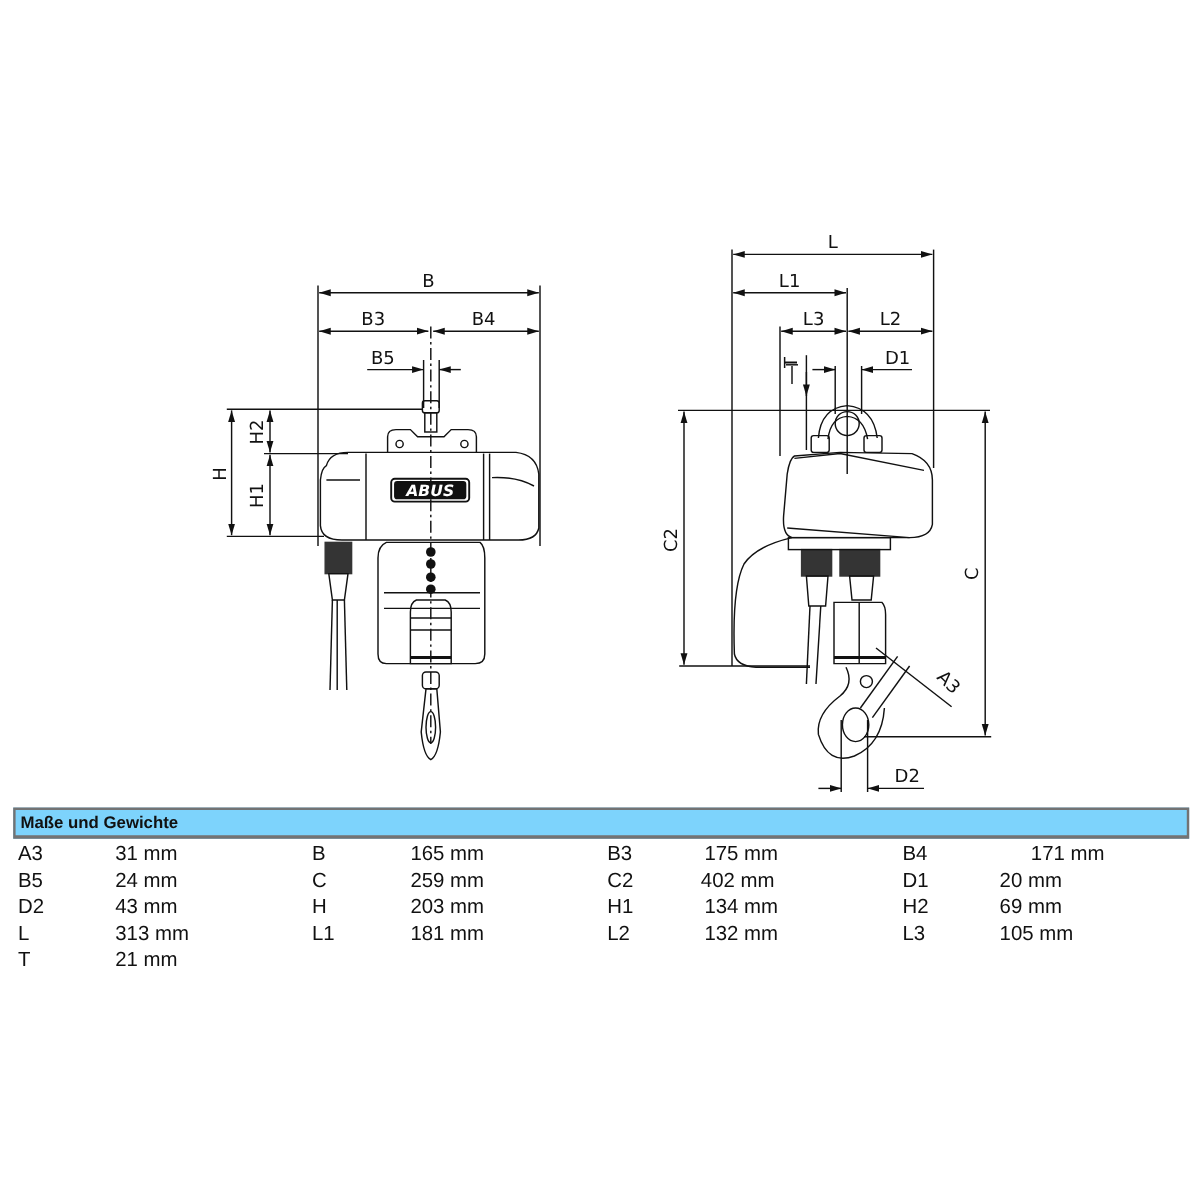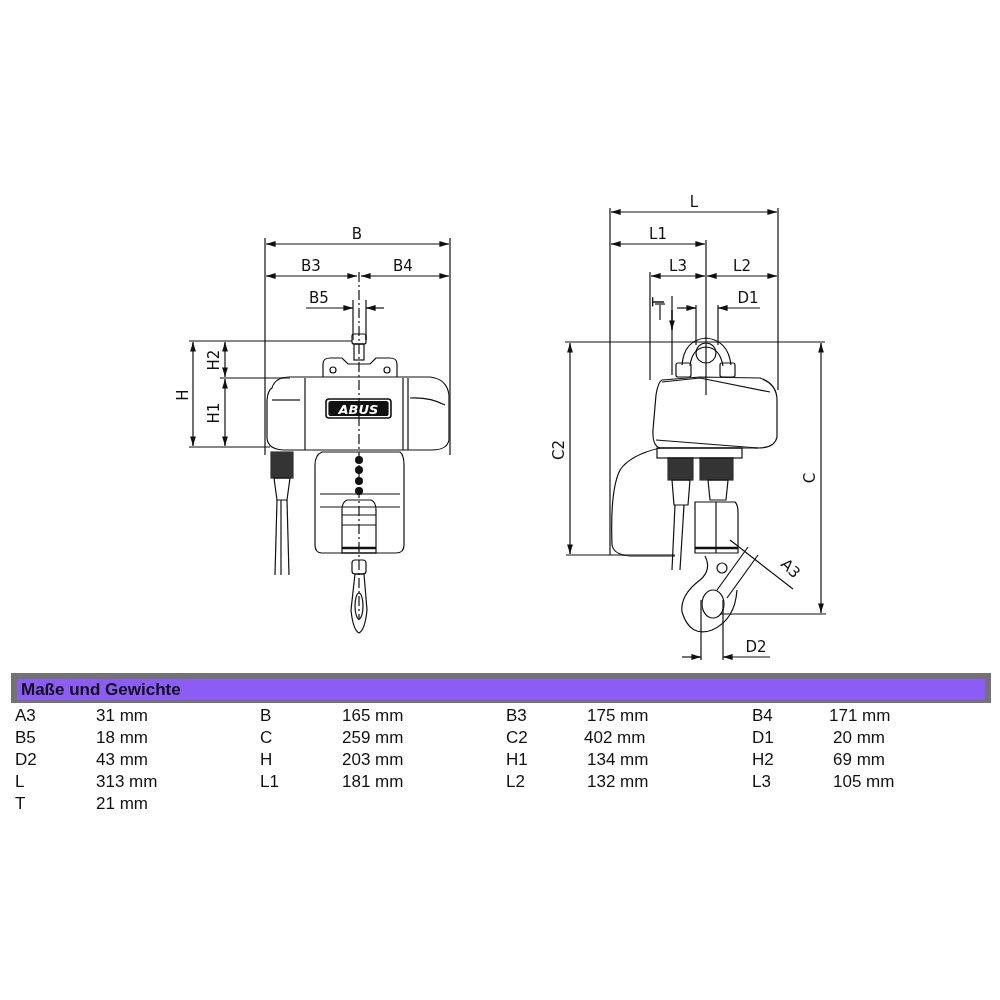--- a/index.html
+++ b/index.html
@@ -1,23 +1,23 @@
 <!DOCTYPE html>
 <html><head>
   <meta charset="utf-8">
   <style>
     html, body { margin: 0; padding: 0; background: #ffffff; }
     body { width: 1000px; height: 1000px; position: relative; overflow: hidden;
            font-family: "Liberation Sans", sans-serif; color: #111; }
     #drawing { position: absolute; left: 0; top: 0; width: 1000px; height: 670px; }
     #drawing text { font-family: "DejaVu Sans", sans-serif; font-size: 15px; fill: #111; }
     .spec-table { position: absolute; left: 11px; top: 673px; width: 980px; }
-    .spec-header { background: #8b5cf6; border: 6px solid #737373; border-bottom-width: 3px;
+    .spec-header { background: #7dd3fc; border: 2px solid #737373; border-bottom-width: 3px;
                    height: 21px; line-height: 21px; padding-left: 4px;
-                   font-weight: bold; font-size: 17px; box-sizing: content-box; }
+                   font-weight: bold; font-size: 14px; box-sizing: content-box; }
     .spec-body { position: relative; height: 120px; }
     .spec-row { position: absolute; left: 0; height: 22px; width: 980px; }
     .cell { position: absolute; top: 0; font-size: 17px; line-height: 22px; white-space: nowrap; }
   </style>
 </head>
 <body>
 
 <svg id="drawing" viewBox="0 0 1000 670" xmlns="http://www.w3.org/2000/svg">
   <defs>
     <marker id="arr" viewBox="0 0 10 10" refX="10" refY="5" markerWidth="8" markerHeight="8" orient="auto-start-reverse">
@@ -180,25 +180,25 @@
   <div class="spec-header">Maße und Gewichte</div>
   <div class="spec-body">
     <div class="spec-row" style="top:2px">
       <span class="cell" style="left:4px">A3</span>
       <span class="cell" style="left:85px">31 mm</span>
       <span class="cell" style="left:249px">B</span>
       <span class="cell" style="left:331px">165 mm</span>
       <span class="cell" style="left:495px">B3</span>
       <span class="cell" style="left:576px">175 mm</span>
       <span class="cell" style="left:741px">B4</span>
-      <span class="cell" style="left:818px">171 mm</span>
+      <span class="cell" style="left:848px">171 mm</span>
     </div>
     <div class="spec-row" style="top:24px">
       <span class="cell" style="left:4px">B5</span>
-      <span class="cell" style="left:85px">18 mm</span>
+      <span class="cell" style="left:85px">24 mm</span>
       <span class="cell" style="left:249px">C</span>
       <span class="cell" style="left:331px">259 mm</span>
       <span class="cell" style="left:495px">C2</span>
       <span class="cell" style="left:573px">402 mm</span>
       <span class="cell" style="left:741px">D1</span>
       <span class="cell" style="left:822px">20 mm</span>
     </div>
     <div class="spec-row" style="top:46px">
       <span class="cell" style="left:4px">D2</span>
       <span class="cell" style="left:85px">43 mm</span>

